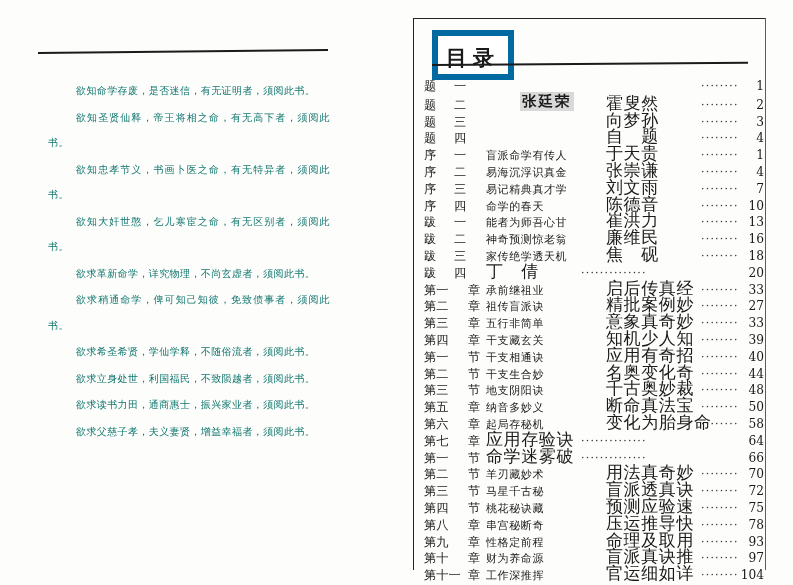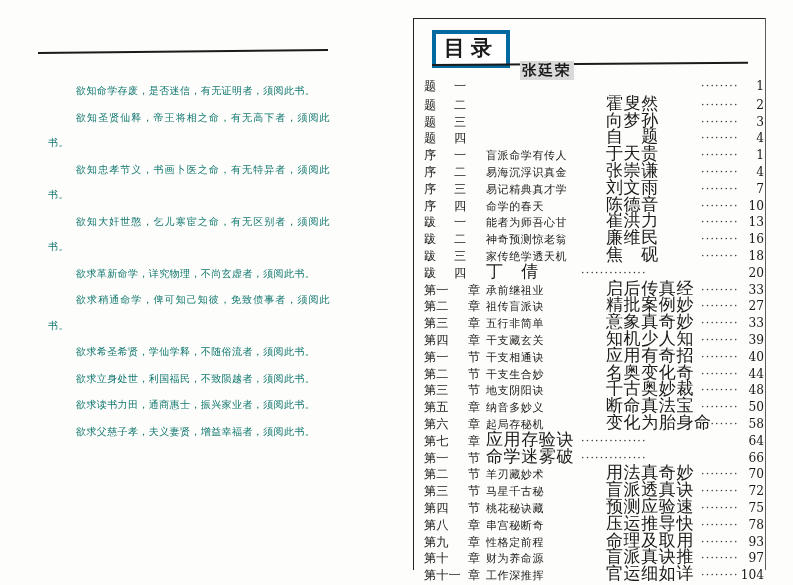--- a/index.html
+++ b/index.html
@@ -64,22 +64,22 @@
     background: #fdfdfb;
   }
   .toc-title-wrap {
     position: absolute;
     left: 36px;
     top: 30px;
     display: flex;
     align-items: flex-end;
   }
   .toc-title-box {
-    border: 4px solid #0369a1;
-    padding: 1px 8px 3px 8px;
+    border: 6px solid #0369a1;
+    padding: 9px 8px 3px 8px;
     background: #fff;
   }
   .toc-title {
     font-size: 21px;
     font-weight: bold;
     letter-spacing: 6px;
     line-height: 26px;
     font-family: "DejaVu Serif", "Liberation Serif", serif;
   }
   .toc-title-underline {
@@ -165,21 +165,21 @@
   }
   .c-page {
     width: 26px;
     display: inline-block;
     text-align: right;
     font-size: 12.2px;
   }
   .toc-bigname {
     position: absolute;
     left: 124px;
-    top: 61px;
+    top: 92px;
     font-size: 14.5px;
     font-weight: bold;
     letter-spacing: 2px;
     background: #d9d9d9;
     padding: 0 2px;
   }
   .gutter {
     position: absolute;
     left: 396px;
     top: 0;

